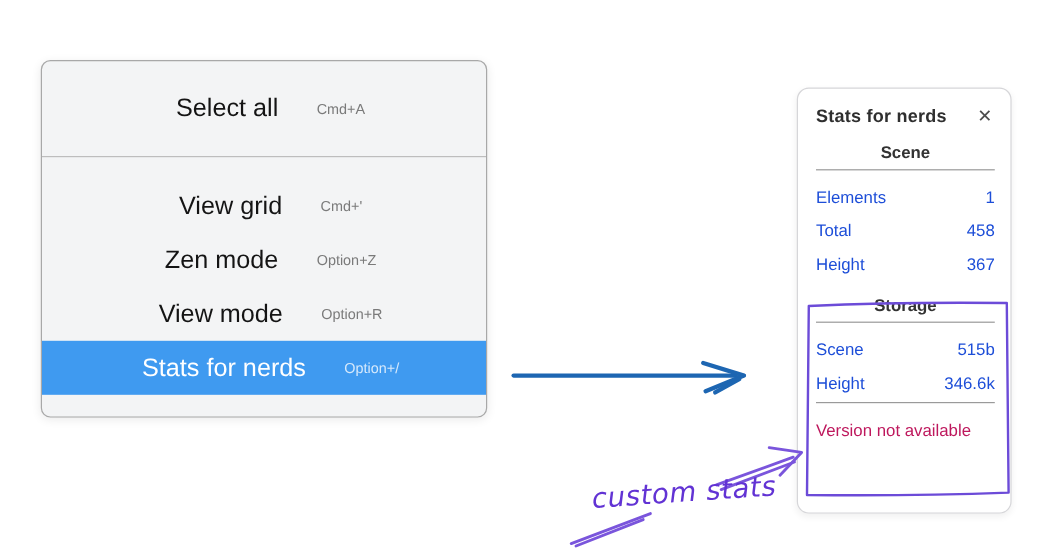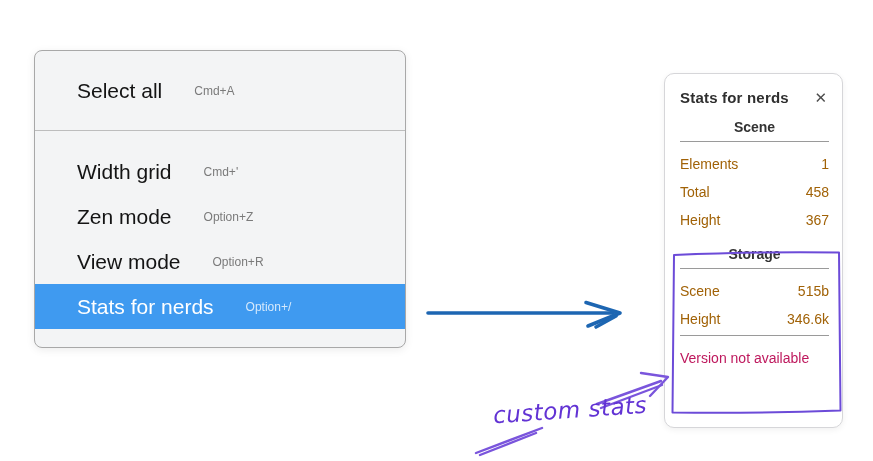--- a/index.html
+++ b/index.html
@@ -22,21 +22,21 @@
     box-shadow: 0 2px 8px rgba(0,0,0,0.08);
     overflow: hidden;
   }
   .menu-section-top { padding: 17px 0; }
   .menu-section-bottom { padding: 18px 0; }
   .menu-divider { height: 1px; background: #bdbdbd; }
   .menu-item {
     height: 45px;
     display: flex;
     align-items: center;
-    justify-content: flex-start;
+    justify-content: center;
     padding: 0 31px 0 42px;
     font-size: 21px;
     color: #141414;
     cursor: default;
     gap: 32px;
   }
   .menu-item .shortcut {
     font-size: 12px;
     color: #7a7a7a;
   }
@@ -91,21 +91,21 @@
   .sec-rule {
     border: 0;
     border-top: 1px solid #9a9a9a;
     margin: 2px 0 8px 0;
   }
   .stat-row {
     height: 28px;
     display: flex;
     align-items: center;
     justify-content: space-between;
-    color: #a16207;
+    color: #1d4ed8;
   }
   .stat-note {
     height: 28px;
     display: flex;
     align-items: center;
     color: #be185d;
   }
 
   
   .overlay {
@@ -127,21 +127,21 @@
 <div class="menu">
   <div class="menu-section-top">
     <div class="menu-item">
       <span>Select all</span>
       <span class="shortcut">Cmd+A</span>
     </div>
   </div>
   <div class="menu-divider"></div>
   <div class="menu-section-bottom">
     <div class="menu-item">
-      <span>Width grid</span>
+      <span>View grid</span>
       <span class="shortcut">Cmd+'</span>
     </div>
     <div class="menu-item">
       <span>Zen mode</span>
       <span class="shortcut">Option+Z</span>
     </div>
     <div class="menu-item">
       <span>View mode</span>
       <span class="shortcut">Option+R</span>
     </div>

